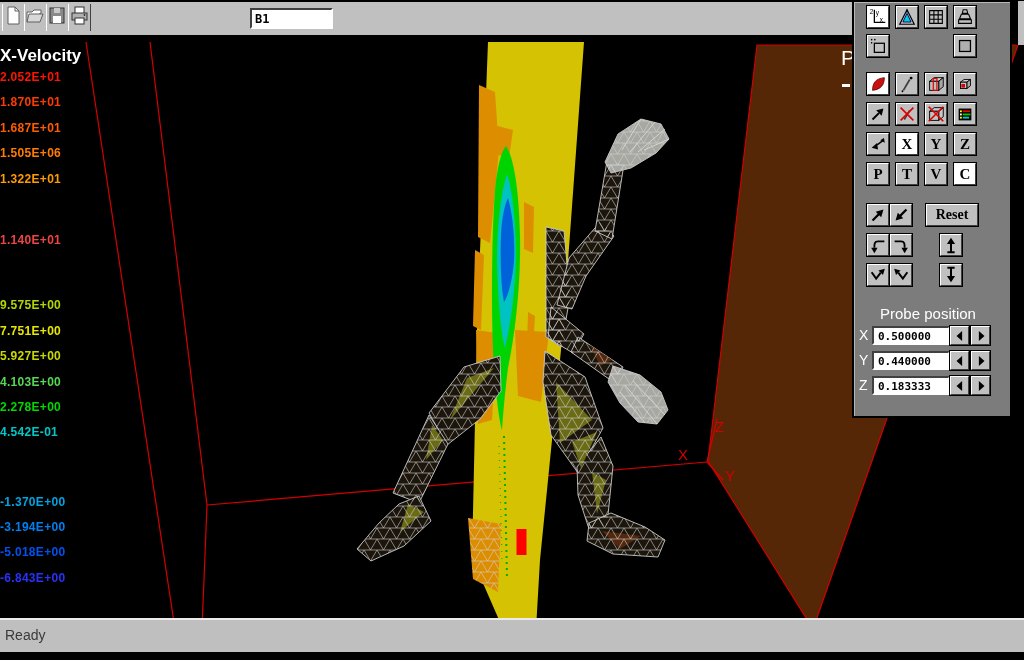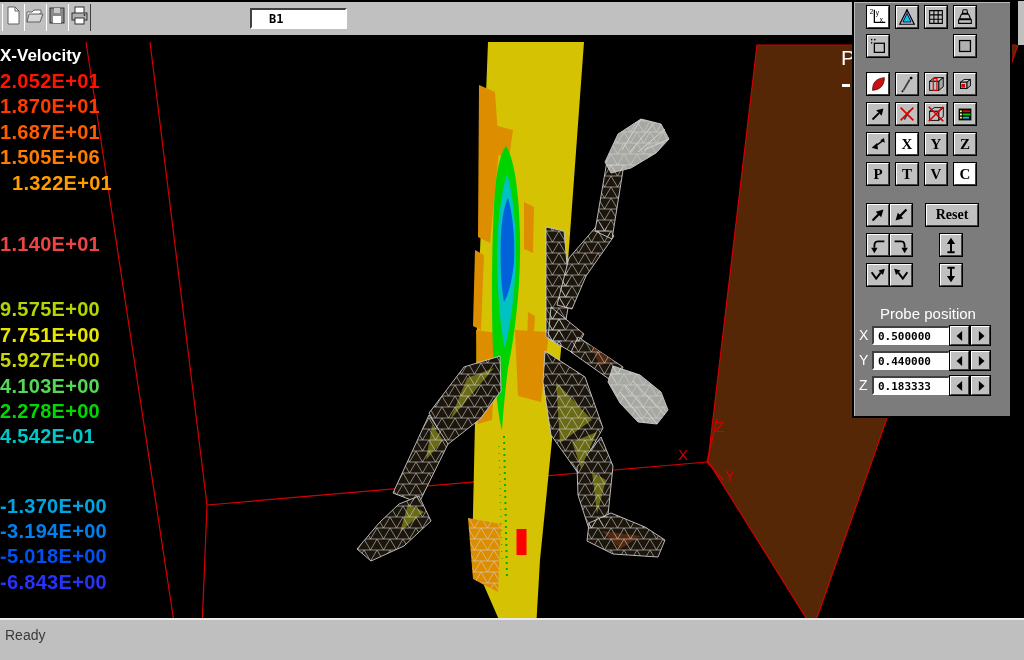--- a/index.html
+++ b/index.html
@@ -7,25 +7,25 @@
        font-family:"Liberation Sans",sans-serif;}
   
   #toolbar{position:absolute;left:0;top:0;width:852px;height:40px;background:#c0c0c0;
            border-top:2px solid #000;border-bottom:5px solid #000;box-sizing:border-box;z-index:10;}
   .tb-btn{position:absolute;top:2px;width:21px;height:27px;background:#c0c0c0;
           border-left:1px solid #fff;border-right:1px solid #404040;cursor:pointer;}
   .tb-field{position:absolute;top:6px;height:16px;background:#fff;color:#000;
             border-top:2px solid #404040;border-left:2px solid #404040;
             border-bottom:2px solid #fff;border-right:2px solid #fff;
             font-family:"DejaVu Sans Mono",monospace;font-weight:bold;font-size:12px;
-            padding:1px 3px 0 17px;}
+            padding:1px 3px 0 3px;}
   
   #legend{position:absolute;left:0;top:46px;z-index:5;}
   #legend-title{color:#fff;font-size:17px;font-weight:bold;margin-bottom:4px;}
-  .legend-entry{height:25.4px;font-size:20px;font-weight:bold;letter-spacing:.3px;}
+  .legend-entry{height:25.4px;font-size:12px;font-weight:bold;letter-spacing:.3px;}
   
   #viewport{position:absolute;left:0;top:0;width:1024px;height:660px;z-index:1;}
   #footer-text{position:absolute;left:233px;top:602px;color:#fff;font-size:17px;
                font-weight:bold;white-space:nowrap;z-index:5;}
   #clipped-label{position:absolute;left:841px;top:46px;color:#fff;font-size:21px;z-index:5;}
   #clipped-mark{position:absolute;left:842px;top:84px;width:8px;height:3px;background:#fff;z-index:5;}
   
   #panel{position:absolute;left:852px;top:0;width:160px;height:418px;background:#7c7c7c;
          border:2px solid #000;box-sizing:border-box;z-index:20;box-shadow:inset 1px 1px 0 #b8b8b8;}
   .btn{position:absolute;width:22px;height:22px;background:#c0c0c0;
@@ -40,21 +40,21 @@
   .probe-label{position:absolute;left:5px;width:12px;color:#fff;font-size:14px;}
   .probe-field{position:absolute;left:18px;width:70px;height:14px;background:#fff;color:#000;
                border-top:2px solid #404040;border-left:2px solid #404040;
                border-bottom:2px solid #fff;border-right:2px solid #fff;
                font-family:"DejaVu Sans Mono",monospace;font-weight:bold;font-size:11px;
                padding:1px 0 0 4px;}
   .spin{position:absolute;width:19px;height:19px;}
   #tr-block{position:absolute;left:1016px;top:1px;width:8px;height:44px;background:#c0c0c0;
             border-left:2px solid #000;z-index:9;}
   
-  #statusbar{position:absolute;left:0;top:618px;width:1024px;height:42px;background:#bfbfbf;
+  #statusbar{position:absolute;left:0;top:618px;width:1024px;height:34px;background:#bfbfbf;
              border-top:2px solid #ececec;box-sizing:border-box;z-index:10;}
   #status-text{position:absolute;left:5px;top:7px;font-size:14px;color:#3a3a3a;}
   svg text{font-family:"Liberation Sans",sans-serif;}
 </style>
 </head>
 <body>
 
 <div id="app">
 
   <div id="viewport">
@@ -157,21 +157,21 @@
   </svg>
   </div>
 
   <div id="legend">
     <div id="legend-title">X-Velocity</div>
     <div>
         <div class="legend-entry" style="color: rgb(255, 20, 0);">2.052E+01</div>
         <div class="legend-entry" style="color: rgb(255, 60, 0);">1.870E+01</div>
         <div class="legend-entry" style="color: rgb(255, 92, 0);">1.687E+01</div>
         <div class="legend-entry" style="color: rgb(255, 124, 0);">1.505E+06</div>
-        <div class="legend-entry" style="color: rgb(255, 156, 0); margin-left: 12px;">1.322E+01</div>
+        <div class="legend-entry" style="color: rgb(255, 156, 0);">1.322E+01</div>
         <div class="legend-entry" style="color: #ef4444; margin-top: 36px;">1.140E+01</div>
         <div class="legend-entry" style="color: rgb(178, 214, 0); margin-top: 40px;">9.575E+00</div>
         <div class="legend-entry" style="color: rgb(230, 230, 0);">7.751E+00</div>
         <div class="legend-entry" style="color: rgb(200, 216, 0);">5.927E+00</div>
         <div class="legend-entry" style="color: rgb(85, 216, 85);">4.103E+00</div>
         <div class="legend-entry" style="color: rgb(0, 216, 0);">2.278E+00</div>
         <div class="legend-entry" style="color: rgb(0, 200, 200);">4.542E-01</div>
         <div class="legend-entry" style="color: rgb(0, 164, 224); margin-top: 44px;">-1.370E+00</div>
         <div class="legend-entry" style="color: rgb(0, 128, 240);">-3.194E+00</div>
         <div class="legend-entry" style="color: rgb(0, 82, 240);">-5.018E+00</div>

